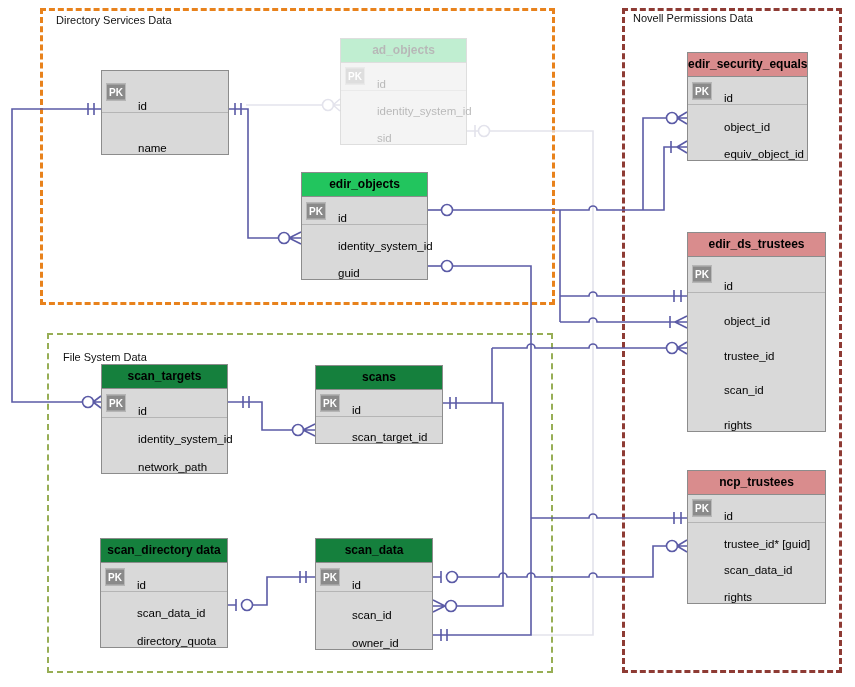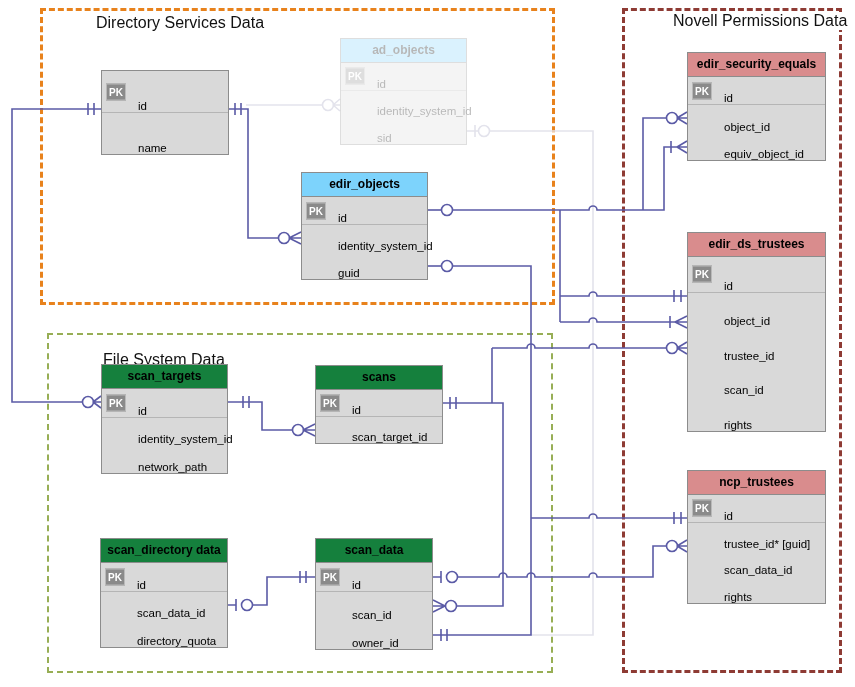--- a/index.html
+++ b/index.html
@@ -4,35 +4,35 @@
 <style>
   html,body{margin:0;padding:0;background:#fff;}
   #canvas{position:relative;width:855px;height:687px;background:#fff;
           font-family:"Liberation Sans",sans-serif;overflow:hidden;}
 
   
   .group{position:absolute;box-sizing:border-box;z-index:1;}
   .g-orange{border:3px dashed #E8821C;}
   .g-green {border:2px dashed #97AE55;}
   .g-maroon{border:3px dashed #8E3B34;}
-  .group-label{position:absolute;z-index:2;font-size:16px;color:#111;background:#fff;padding:0 3px;white-space:nowrap;margin-left:40px;}
+  .group-label{position:absolute;z-index:2;font-size:11px;color:#111;background:#fff;padding:0 3px;white-space:nowrap;}
 
   
   svg.wires{position:absolute;left:0;top:0;z-index:3;pointer-events:none;}
   .wire  {stroke:#5B5BA6;stroke-width:1.6;fill:none;}
   .dot   {stroke:#5B5BA6;stroke-width:1.6;fill:#fff;}
   .fwire {stroke:#E3E3EC;stroke-width:1.6;fill:none;}
   .fdot  {stroke:#E3E3EC;stroke-width:1.6;fill:#fff;}
 
   
   .entity{position:absolute;box-sizing:border-box;z-index:4;background:#D9D9D9;
           border:1px solid #8C8C8C;display:flex;flex-direction:column;}
   .entity-header{height:24px;line-height:23px;text-align:center;font-weight:bold;font-size:12px;
           color:#000;border-bottom:1px solid #8C8C8C;box-sizing:border-box;}
-  .hY{background:#7dd3fc;} .hG{background:#15803d;} .hR{background:#D98C8D;}
+  .hY{background:#22c55e;} .hG{background:#15803d;} .hR{background:#D98C8D;}
   .entity-body{flex:1;display:flex;flex-direction:column;}
   .frow{flex:1;position:relative;display:flex;align-items:flex-end;font-size:11.5px;color:#000;
         padding-left:36px;box-sizing:border-box;white-space:nowrap;}
   .pk-sep{border-bottom:1px solid #B5B5B5;}
   .pk-badge{position:absolute;left:4px;top:50%;transform:translateY(-50%);width:20px;height:17px;
         background:#8A8A8A;border:1px solid #B9B9B9;color:#fff;font-size:10px;font-weight:bold;
         text-align:center;line-height:15px;box-sizing:border-box;}
   .faded{opacity:.28;}
 </style>
 </head>
@@ -164,21 +164,21 @@
       </div>
       <div class="frow">
         <span>identity_system_id</span>
       </div>
       <div class="frow">
         <span>guid</span>
       </div>
     </div>
   </div>
 
-  <div class="entity" style="left:687px;top:52px;width:139px;height:109px">
+  <div class="entity" style="left:687px;top:52px;width:121px;height:109px">
     <div class="entity-header hR">edir_security_equals</div>
     <div class="entity-body">
       <div class="frow pk-sep">
         <span class="pk-badge">PK</span>
         <span>id</span>
       </div>
       <div class="frow">
         <span>object_id</span>
       </div>
       <div class="frow">

